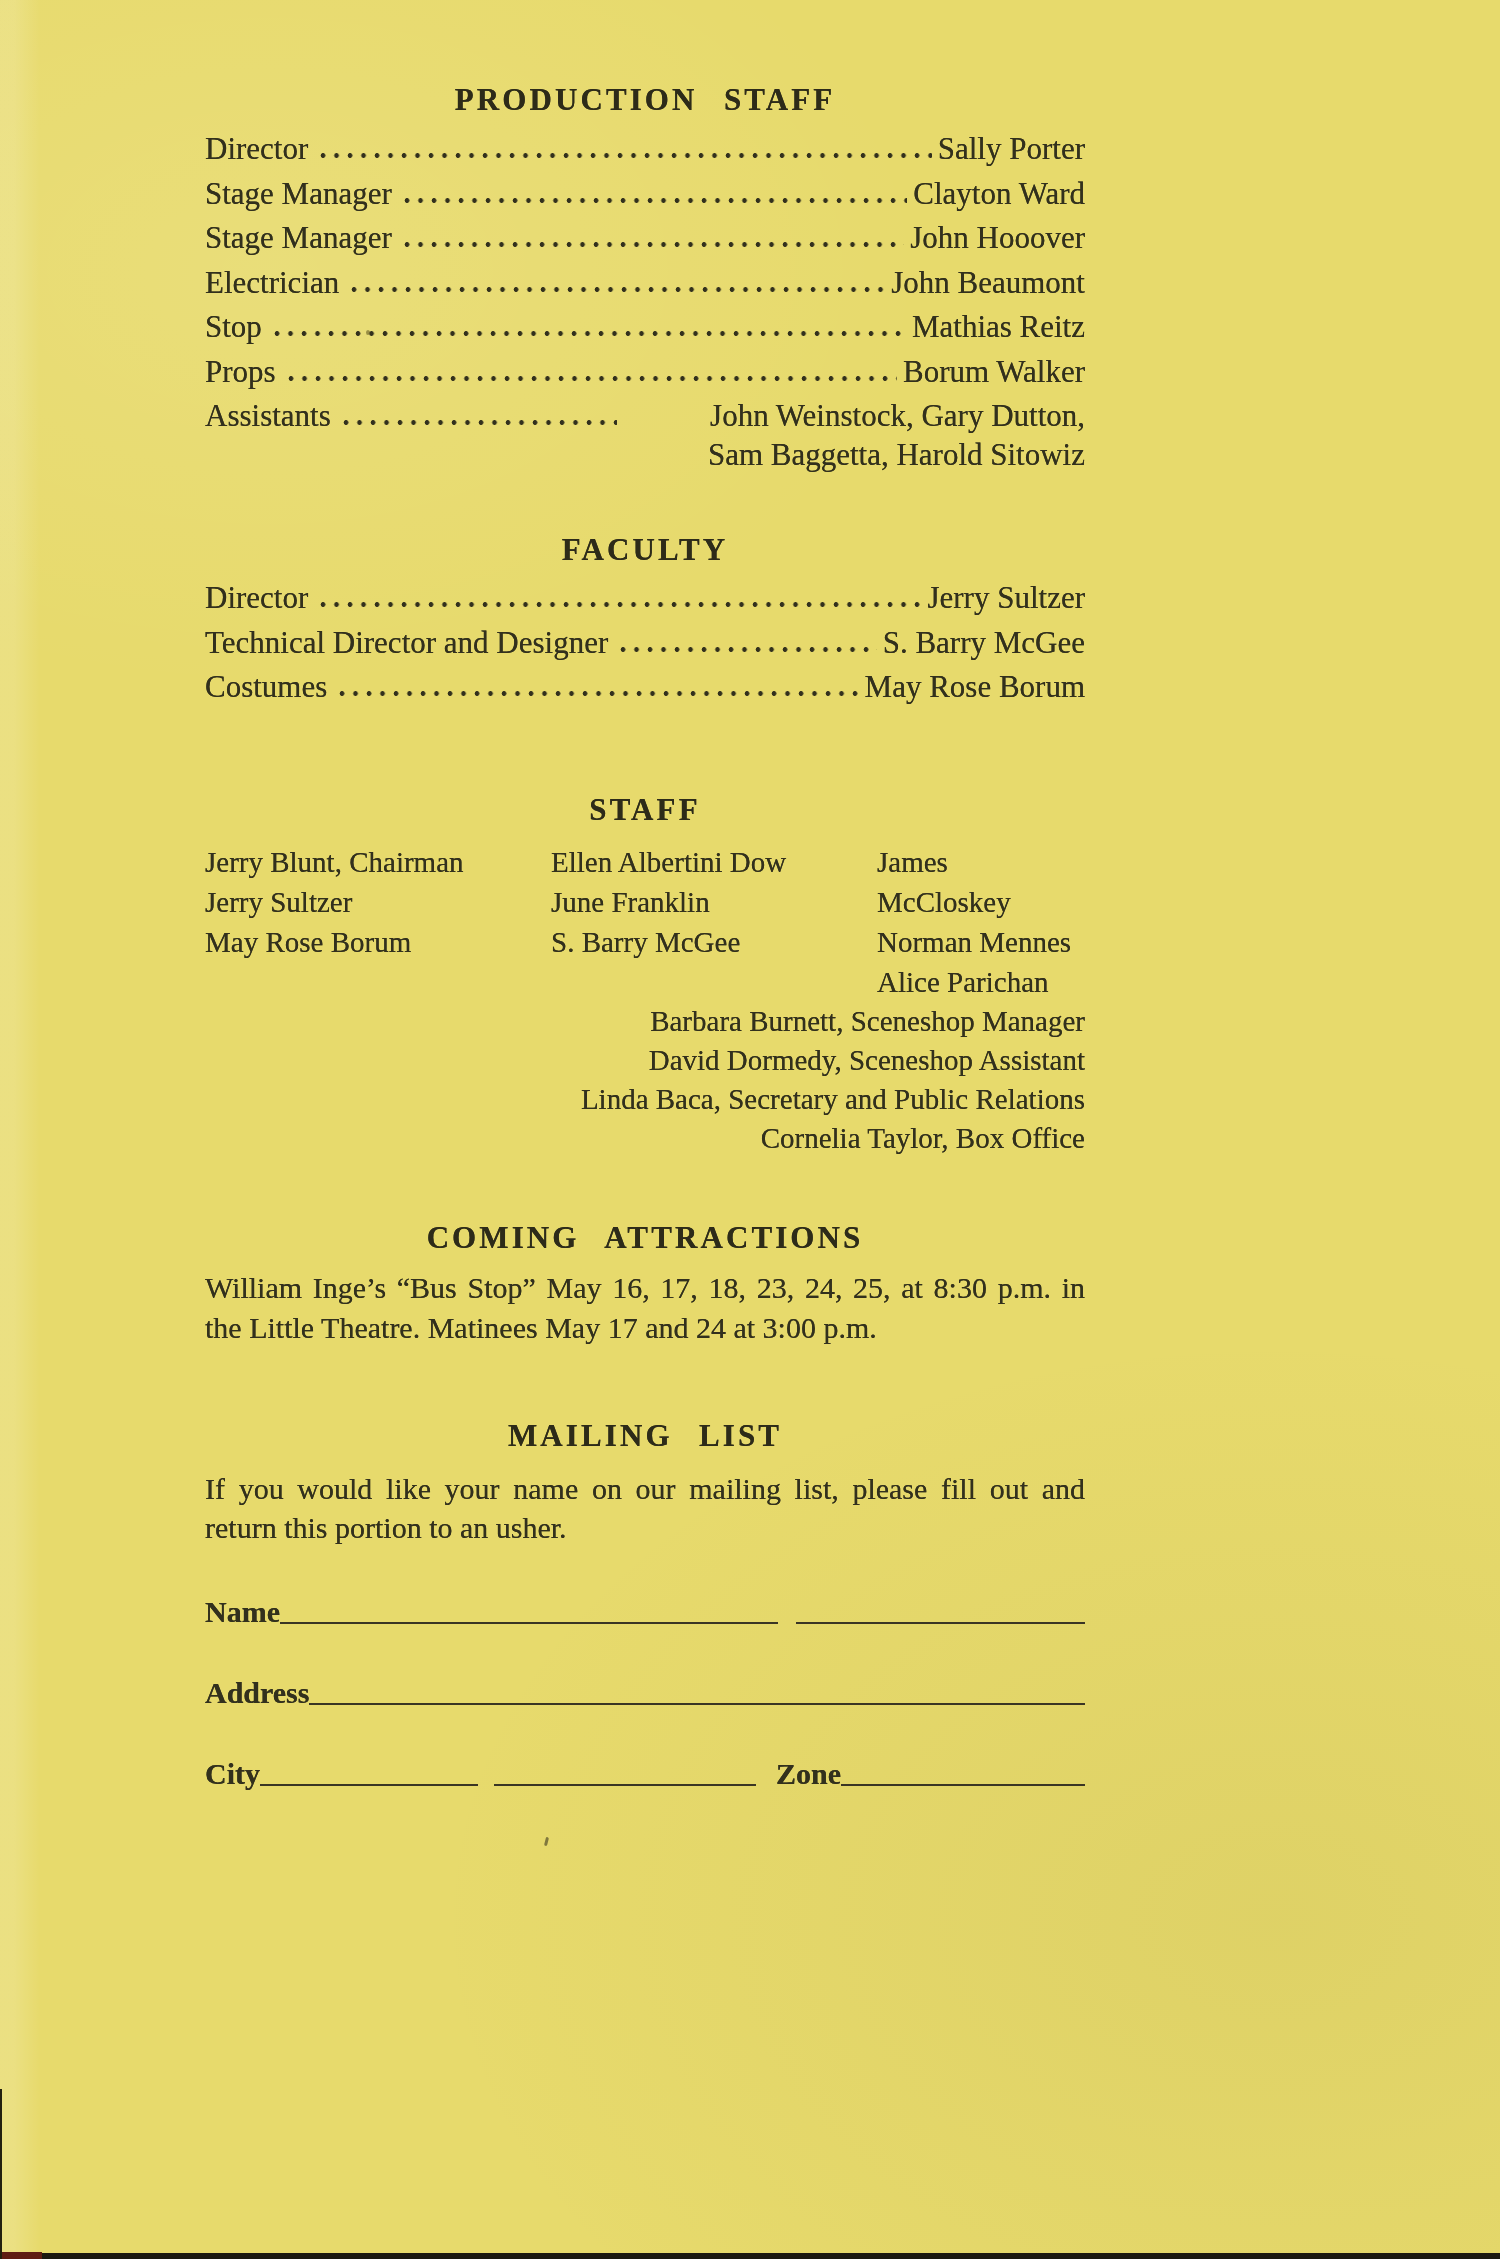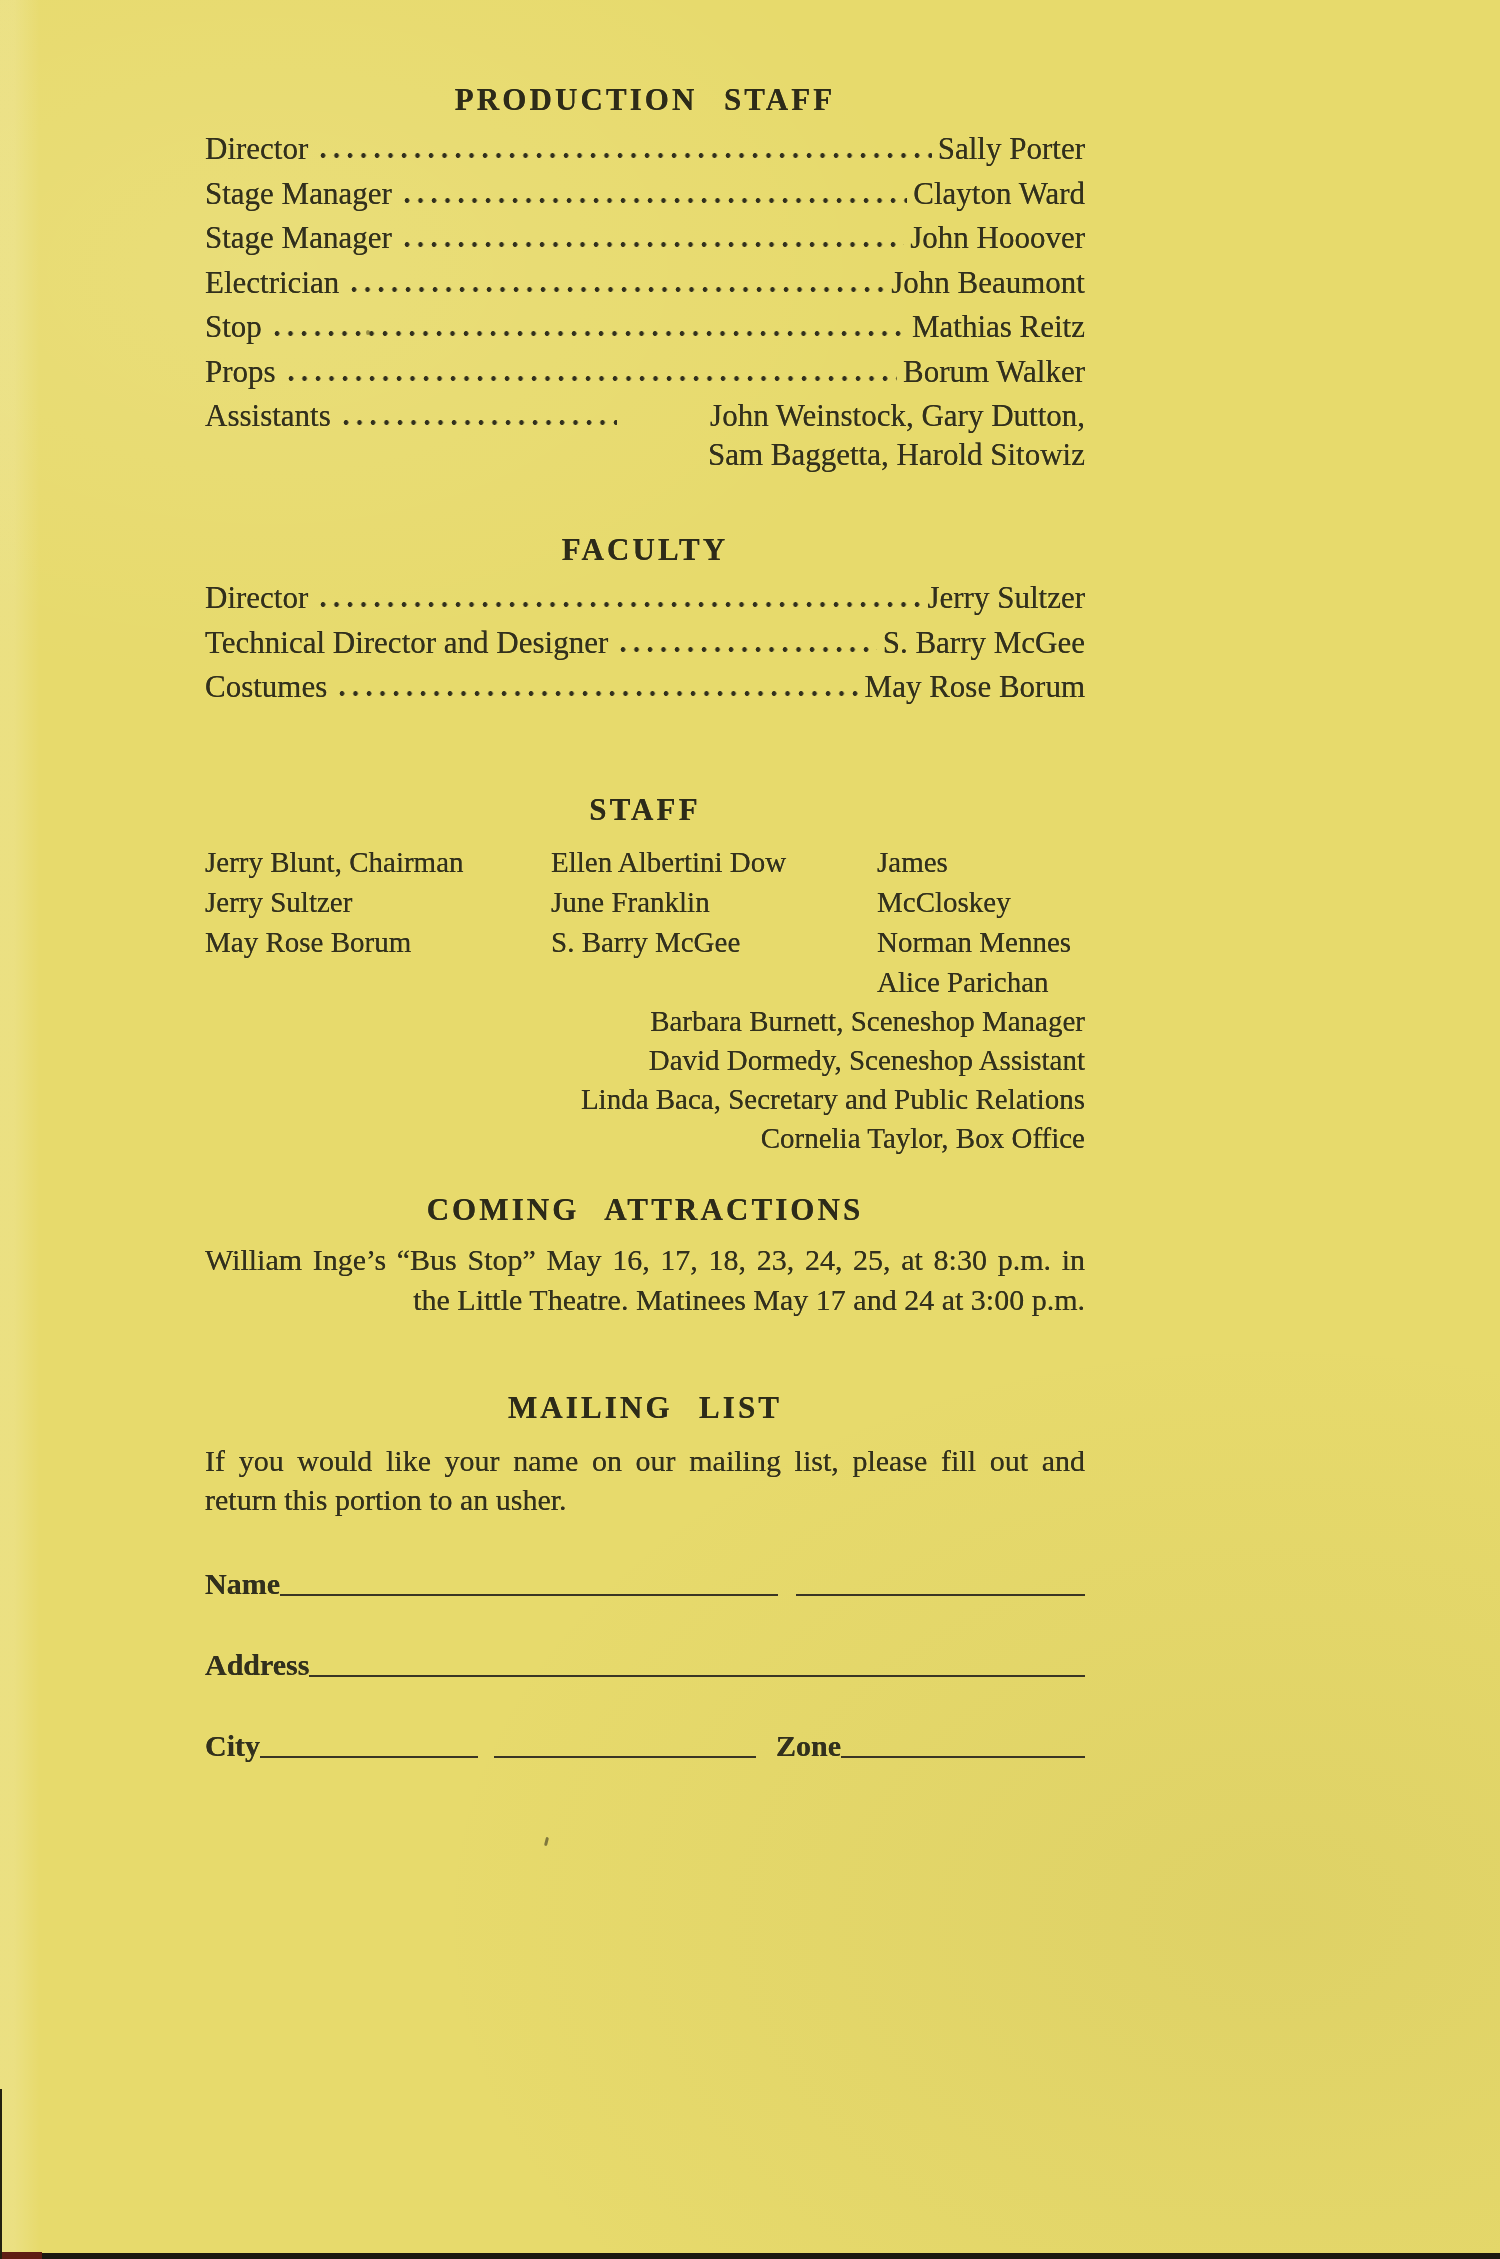--- a/index.html
+++ b/index.html
@@ -45,39 +45,39 @@
     text-align:right;white-space:pre-line;line-height:38.5px;
   }
   
   .staff-cols{display:flex;font-size:29px;line-height:40px;margin-top:14px;}
   .staff-cols .col1{flex:0 0 346px;}
   .staff-cols .col2{flex:0 0 326px;}
   .staff-cols .col3{flex:1;}
   .cline{text-align:right;font-size:29px;line-height:39px;}
   
   .pjust{font-size:30px;line-height:41px;text-align:justify;text-align-last:justify;}
-  .pcent{font-size:30px;line-height:40px;text-align:right;}
+  .pcent{font-size:30px;line-height:40px;text-align:left;}
   .pleft{font-size:30px;line-height:37px;text-align:left;}
   
   .frow{display:flex;align-items:baseline;font-size:30px;line-height:40px;height:40px;}
   .flabel{white-space:nowrap;font-weight:bold;}
   .wline{height:0;border-bottom:2.6px solid var(--rule);transform:translateY(2px);}
   
   .bottom-bar{position:absolute;left:0;bottom:0;width:1500px;height:6px;background:#1b1910;}
   .bottom-bar-red{position:absolute;left:0;bottom:0;width:42px;height:7px;background:#5f1d13;}
   .left-edge{position:absolute;left:0;bottom:0;width:2px;height:170px;background:#23200f;}
   .speck1{position:absolute;left:366px;top:330px;width:4px;height:5px;border-radius:50%;background:rgba(90,80,30,0.55);}
   .speck2{position:absolute;left:545px;top:1837px;width:3px;height:9px;border-radius:2px;background:rgba(60,55,30,0.6);transform:rotate(14deg);}
   
   .mt-prod-head{margin-top:82px;}
   .mt-prod-rows{margin-top:9px;}
   .mt-faculty{margin-top:58px;}
   .mt-fac-rows{margin-top:8px;}
   .mt-staff{margin-top:82px;}
-  .mt-coming{margin-top:34px;}
+  .mt-coming{margin-top:62px;}
   .mt-coming-p{margin-top:11px;}
   .mt-mailing{margin-top:70px;}
   .mt-mailing-p{margin-top:14px;}
   .mt-form{margin-top:46px;}
   .form-gap{height:41px;}
 </style>
 </head>
 <body>
 
 <div class="page">

